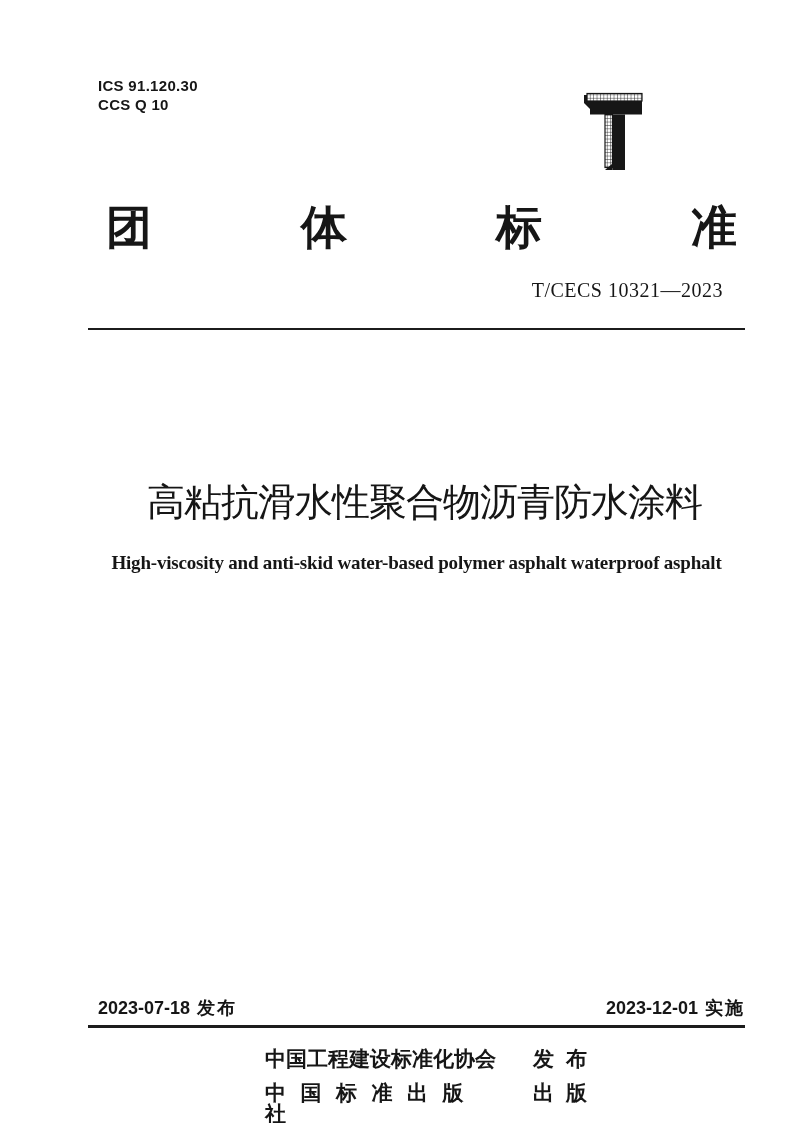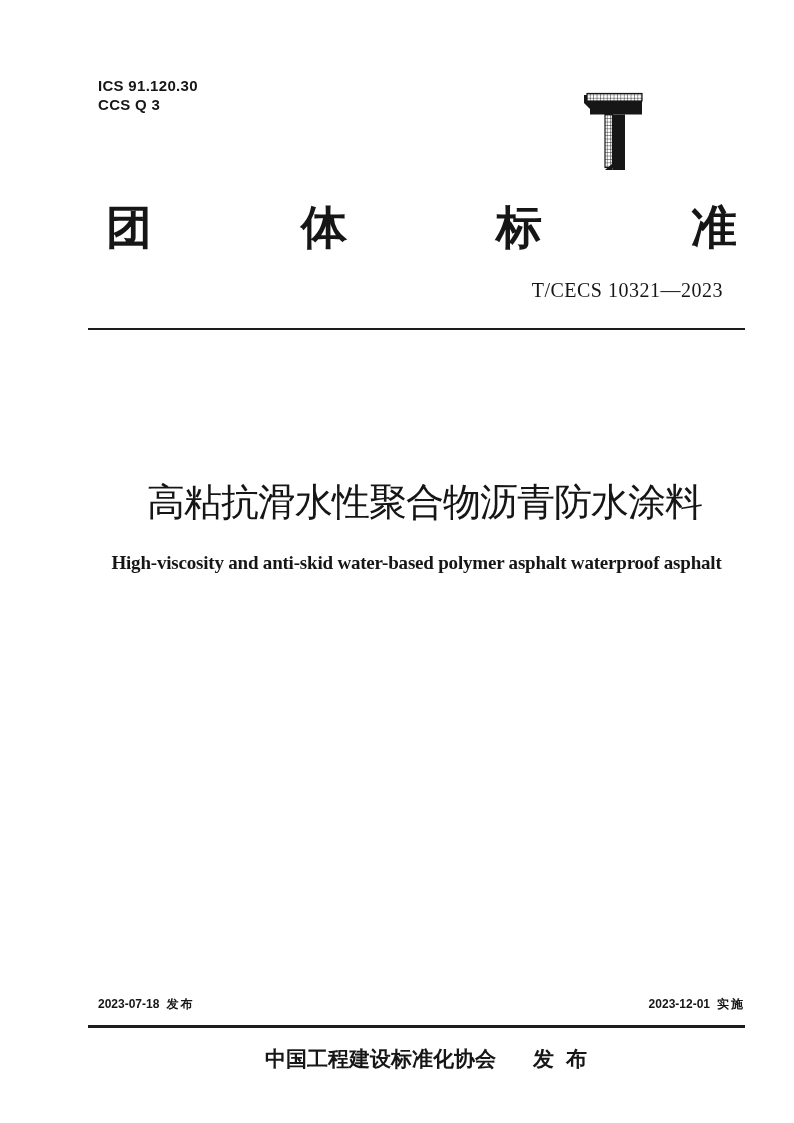--- a/index.html
+++ b/index.html
@@ -31,37 +31,37 @@
 
   
   .title-zh{left:96px;top:432px;width:657px;text-align:center;
     font-size:38px;font-weight:400;letter-spacing:-1px;line-height:1.2;}
   .title-en{left:70px;top:504px;width:693px;text-align:center;
     font-family:"Liberation Serif","DejaVu Serif",serif;
     font-size:19px;font-weight:700;letter-spacing:-0.2px;}
 
   
   .date-row{left:88px;top:948px;width:657px;box-sizing:border-box;padding-left:10px;
-    display:flex;justify-content:space-between;font-size:12px;font-weight:700;}
+    display:flex;justify-content:space-between;font-size:18px;font-weight:700;}
   .date-cell{display:flex;align-items:baseline;}
   .date-cell .lbl{margin-left:7px;letter-spacing:2px;}
 
   
   .publishers{left:265px;top:1000px;font-size:21px;font-weight:700;}
   .pub-row{display:flex;align-items:baseline;line-height:21px;margin-bottom:13px;}
   .pub-name{display:inline-block;width:246px;}
   .pub-name.spread{letter-spacing:14.5px;}
   .pub-action{display:inline-block;margin-left:22px;letter-spacing:12px;white-space:nowrap;}
 </style>
 </head>
 <body>
 
 <div class="abs codes">
   <div>ICS 91.120.30</div>
-  <div>CCS Q 3</div>
+  <div>CCS Q 10</div>
 </div>
 
 <div class="abs t-logo">
   <svg width="61" height="81" viewBox="0 0 61 81" xmlns="http://www.w3.org/2000/svg">
     <defs>
       <pattern id="grid" width="3.4" height="3.4" patternUnits="userSpaceOnUse">
         <rect width="3.4" height="3.4" fill="#ffffff"></rect>
         <path d="M0 0H3.4M0 0V3.4" stroke="#161616" stroke-width="0.9" fill="none"></path>
       </pattern>
     </defs>
@@ -105,13 +105,17 @@
   </div>
 </div>
 
 <div class="abs rule rule-bottom"></div>
 
 <div class="abs publishers">
   <div class="pub-row">
     <span class="pub-name">中国工程建设标准化协会</span>
     <span class="pub-action">发布</span>
   </div>
+  <div class="pub-row">
+    <span class="pub-name spread">中国标准出版社</span>
+    <span class="pub-action">出版</span>
+  </div>
 </div>
 
 </body></html>

